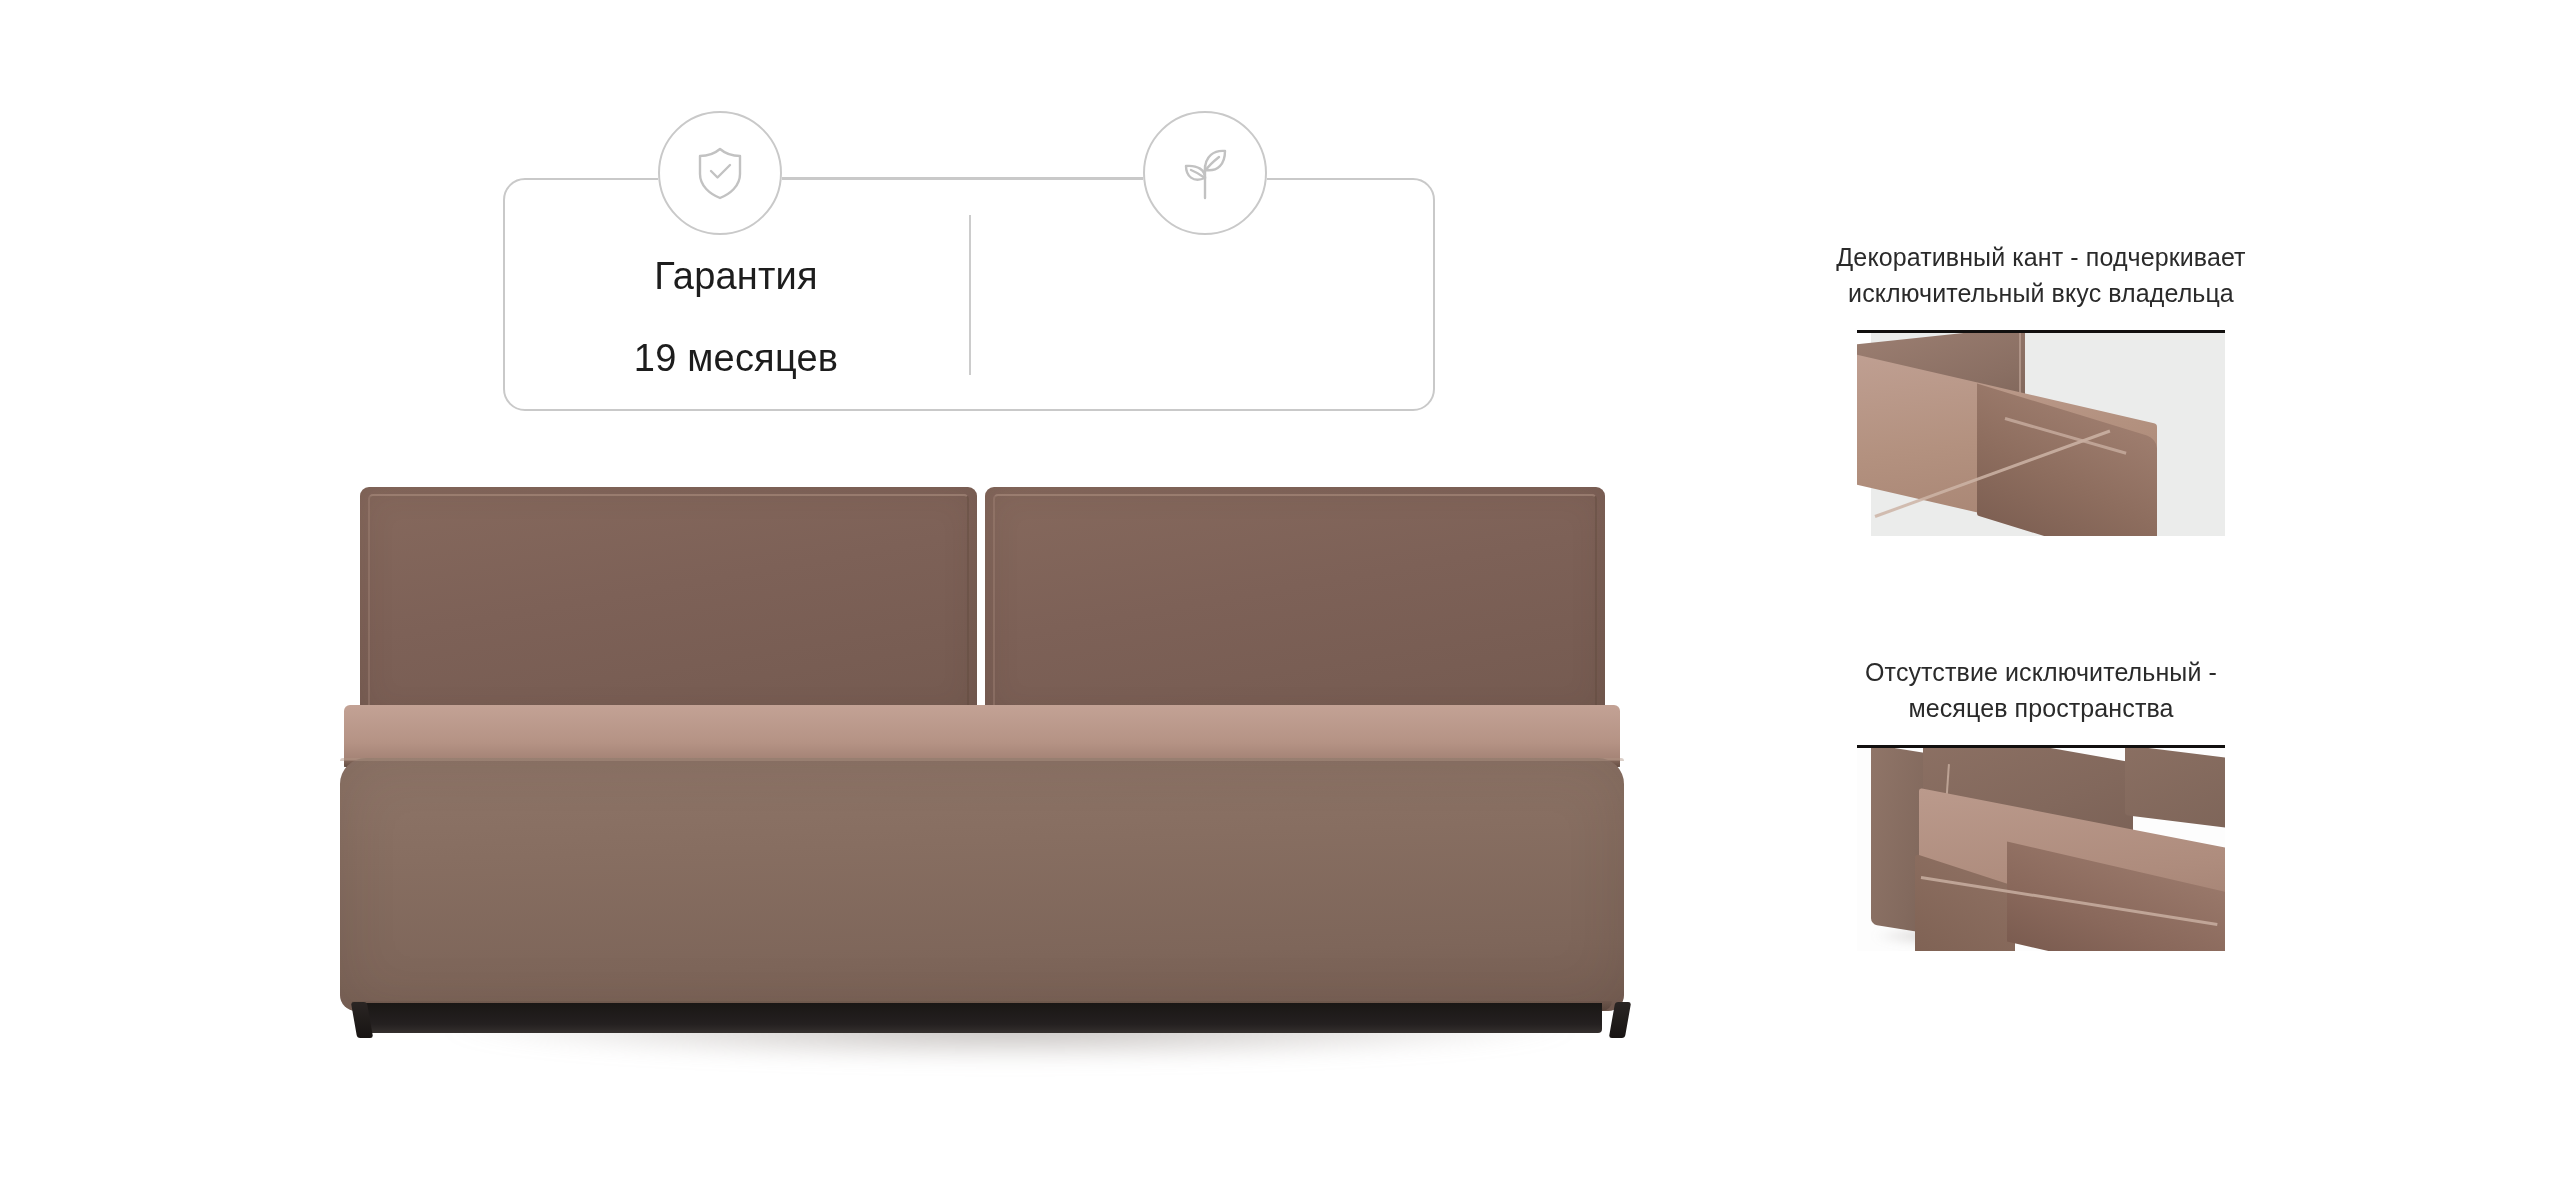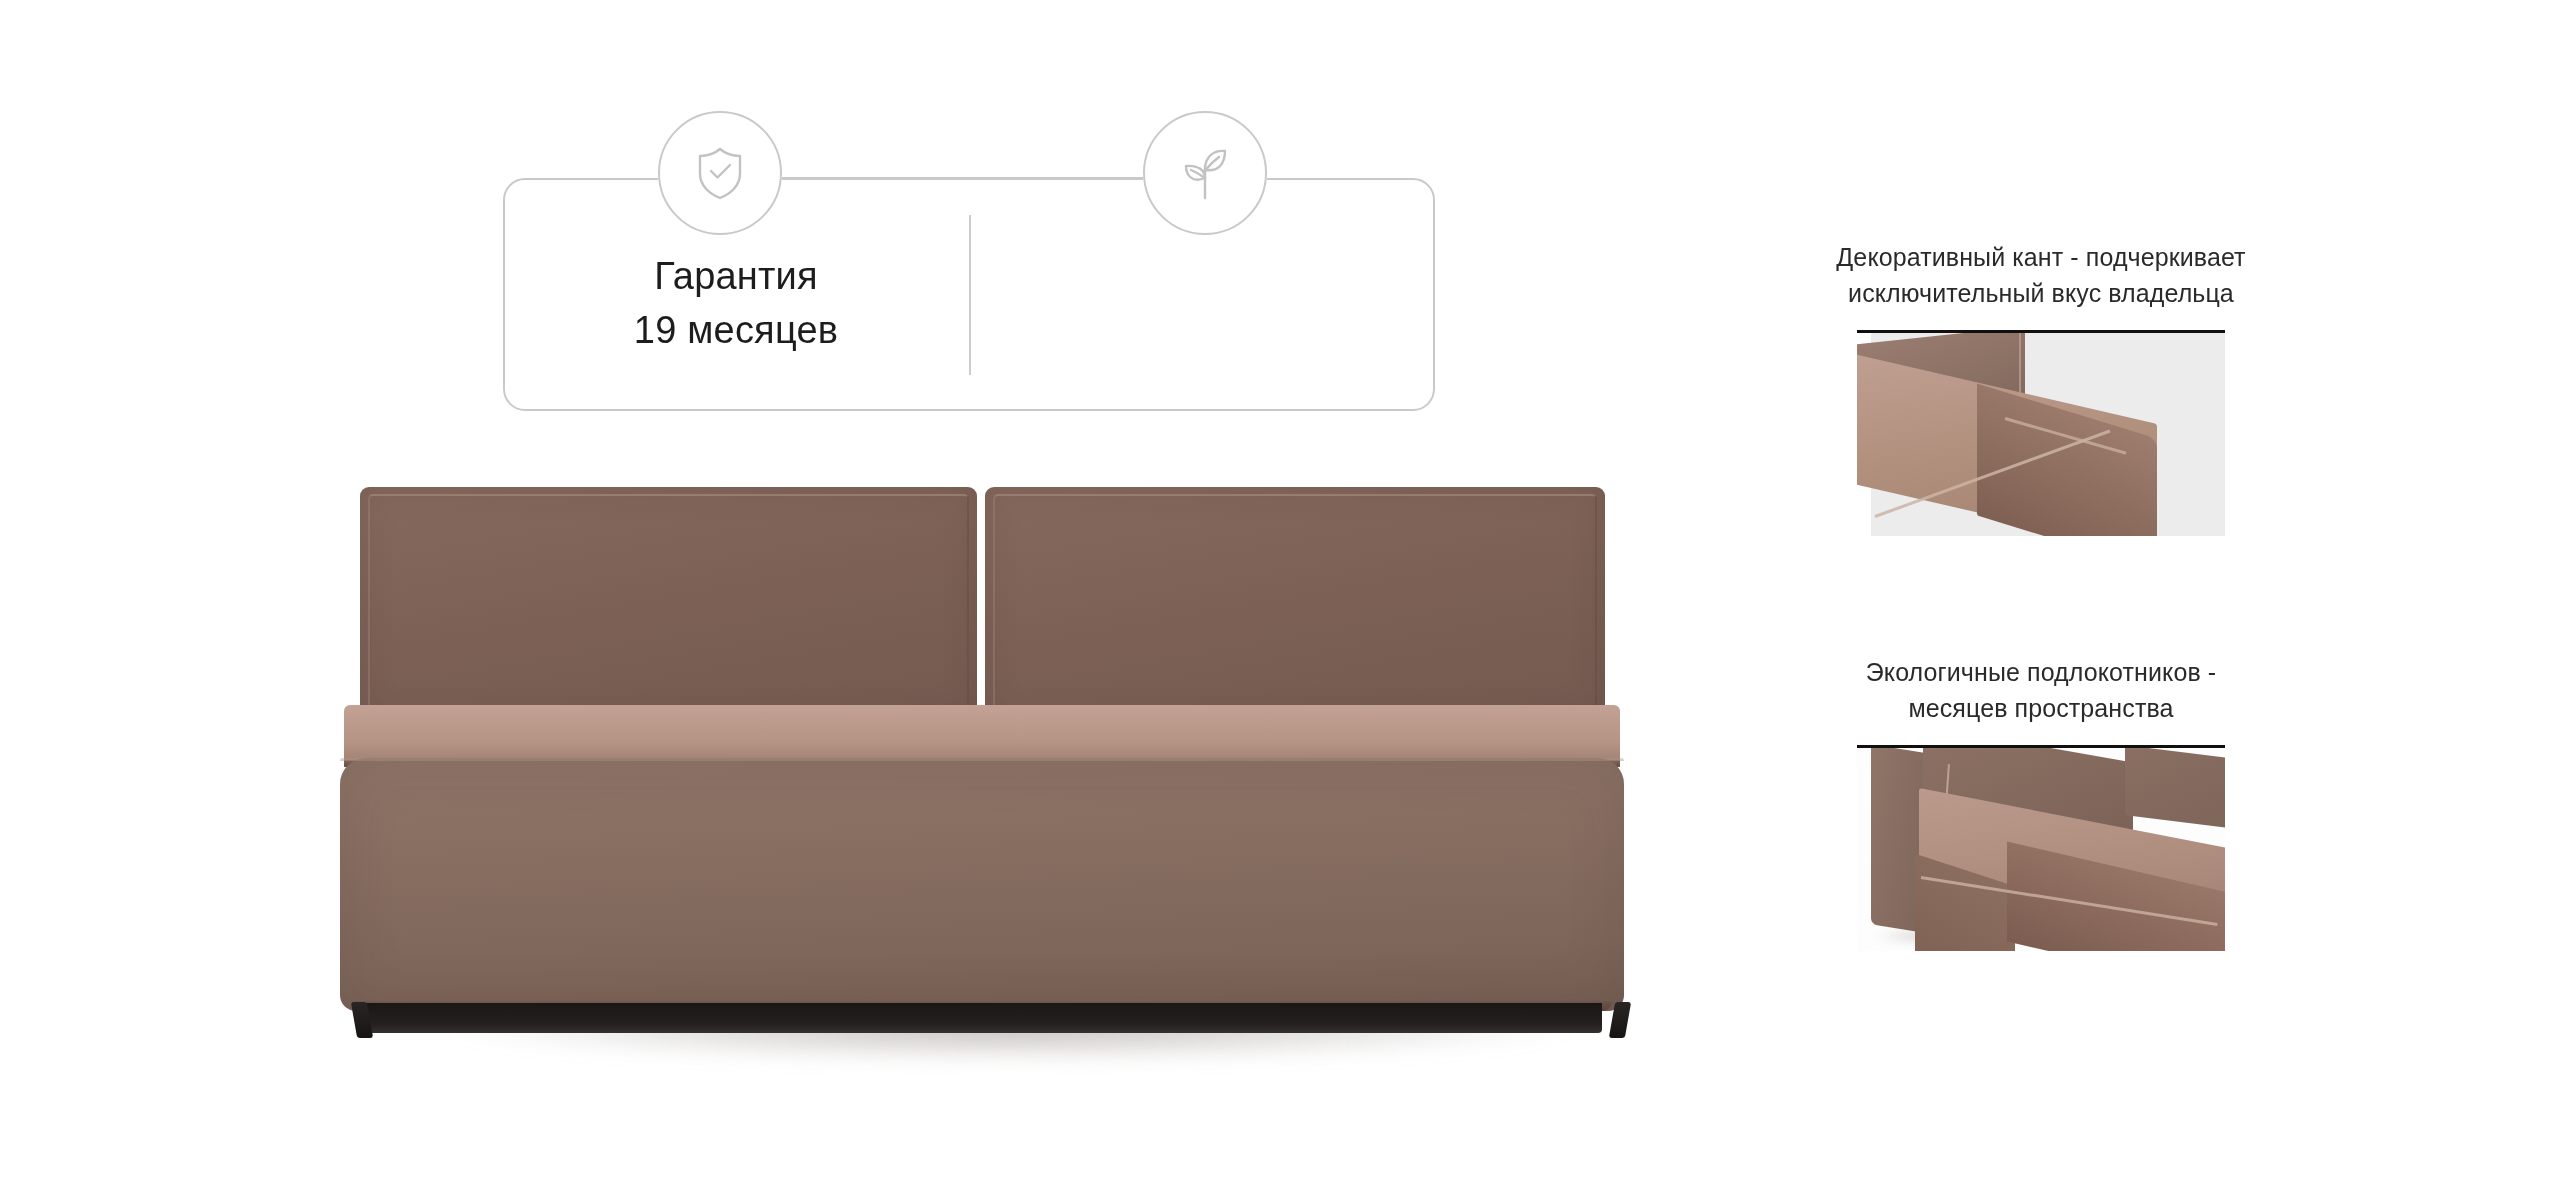--- a/index.html
+++ b/index.html
@@ -78,20 +78,21 @@
   .badge-col.col-2 { left: 466px; }
 
   .badge-line {
     font-size: 38px;
     font-weight: 300;
     color: #1d1d1d;
     line-height: 1.42;
     letter-spacing: 0.2px;
     text-align: center;
     white-space: nowrap;
+    margin-top: 28px;
   }
 
   
   .badge-icon {
     position: absolute;
     top: -67px;
     width: 124px;
     height: 124px;
     border-radius: 50%;
     border: 2px solid #c9c9c9;
@@ -438,21 +439,21 @@
       <div class="thumb1-white"></div>
       <div class="thumb1-backrest"></div>
       <div class="thumb1-seat-top"></div>
       <div class="thumb1-seat-front"></div>
       <div class="thumb1-piping"></div>
       <div class="thumb1-piping2"></div>
     </div>
   </div>
 
   <div class="feature f2">
-    <div class="feature-caption">Экологичные подлокотников -</div>
+    <div class="feature-caption">Отсутствие исключительный -</div>
     <div class="feature-caption">месяцев пространства</div>
 
     <div class="feature-photo">
       <div class="thumb2-bg"></div>
       <div class="thumb2-shadow"></div>
       <div class="thumb2-side-back"></div>
       <div class="thumb2-backrest-a"></div>
       <div class="thumb2-backrest-b"></div>
       <div class="thumb2-piping-a"></div>
       <div class="thumb2-seat"></div>

